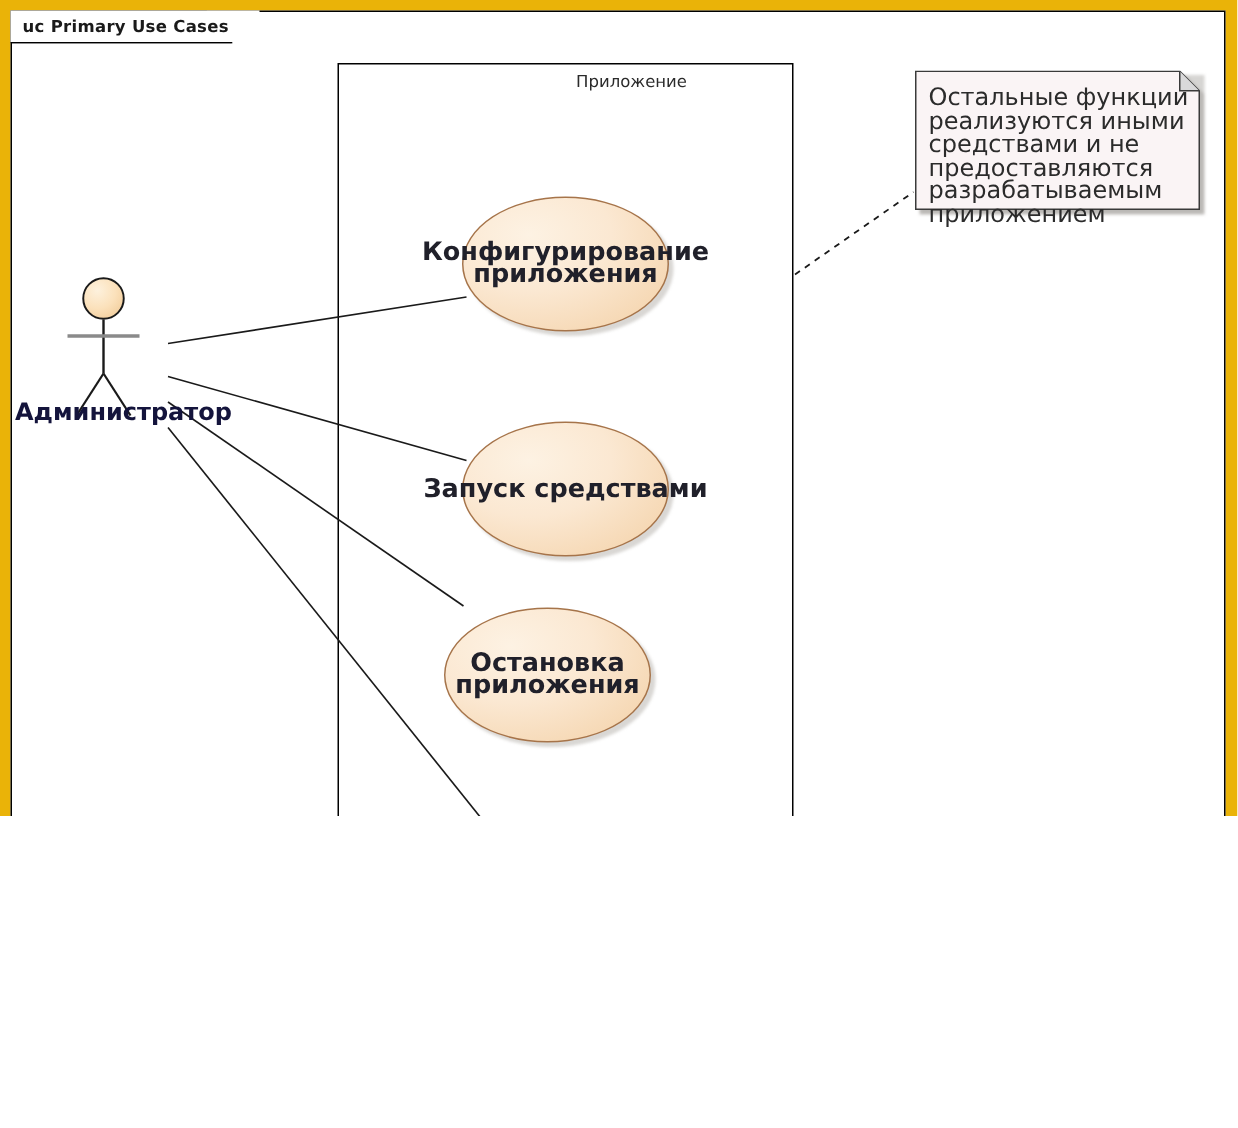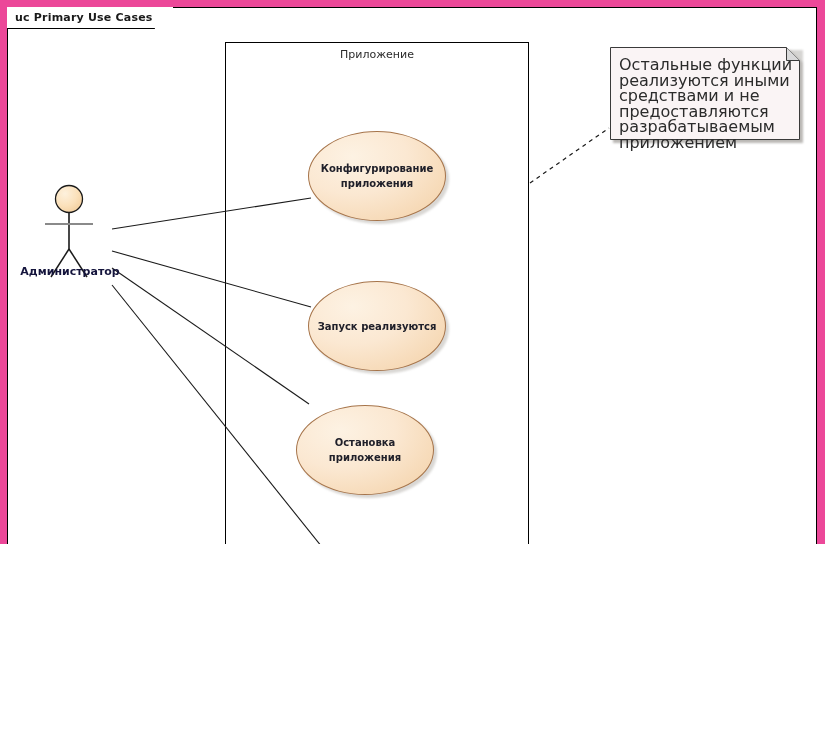--- a/index.html
+++ b/index.html
@@ -8,21 +8,21 @@
     padding: 0;
     background: #ffffff;
   }
   body {
     font-family: "DejaVu Sans", sans-serif;
   }
   #canvas {
     position: relative;
     width: 825px;
     height: 544px;
-    background: #ec4899;
+    background: #eab308;
     overflow: hidden;
   }
 
   
   .diagram-frame {
     position: absolute;
     left: 7px;
     top: 7px;
     width: 810px;
     height: 738px;
@@ -75,20 +75,21 @@
   }
   .system-boundary-label {
     position: absolute;
     left: 225px;
     top: 48px;
     width: 304px;
     text-align: center;
     font-size: 11px;
     color: #2b2b2b;
     z-index: 3;
+    padding-left: 44px;
   }
 
   
   .connector-layer {
     position: absolute;
     left: 0;
     top: 0;
     width: 825px;
     height: 752px;
     z-index: 3;
@@ -124,21 +125,21 @@
   .usecase-label {
     position: absolute;
     left: 0;
     top: 0;
     width: 100%;
     height: 100%;
     display: flex;
     flex-direction: column;
     align-items: center;
     justify-content: center;
-    font-size: 10px;
+    font-size: 17px;
     font-weight: bold;
     color: #20202a;
     text-align: center;
     line-height: 15px;
     padding: 0 14px;
     box-sizing: border-box;
   }
   .usecase-label span { display: block; white-space: nowrap; }
 
   
@@ -149,21 +150,21 @@
     width: 92px;
     height: 100px;
     z-index: 4;
   }
   .actor-label {
     position: absolute;
     left: 10px;
     top: 265px;
     width: 120px;
     text-align: center;
-    font-size: 11px;
+    font-size: 16px;
     font-weight: bold;
     color: #14143c;
     white-space: nowrap;
     z-index: 4;
   }
 
   
   .note {
     position: absolute;
     left: 610px;
@@ -252,21 +253,21 @@
     <div class="usecase-label">
       <span>Конфигурирование</span>
       <span>приложения</span>
     </div>
   </div>
 
   <div class="usecase" style="left:308px; top:281px; width:138px; height:90px;">
     <div class="usecase-shadow"></div>
     <div class="usecase-body"></div>
     <div class="usecase-label">
-      <span>Запуск реализуются</span>
+      <span>Запуск средствами</span>
     </div>
   </div>
 
   <div class="usecase" style="left:296px; top:405px; width:138px; height:90px;">
     <div class="usecase-shadow"></div>
     <div class="usecase-body"></div>
     <div class="usecase-label">
       <span>Остановка</span>
       <span>приложения</span>
     </div>

